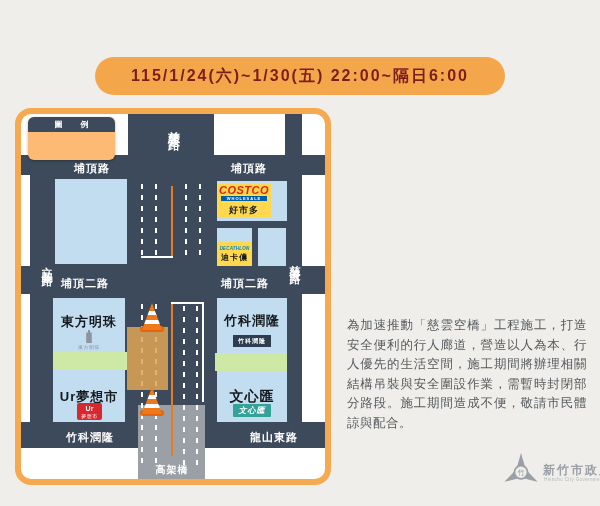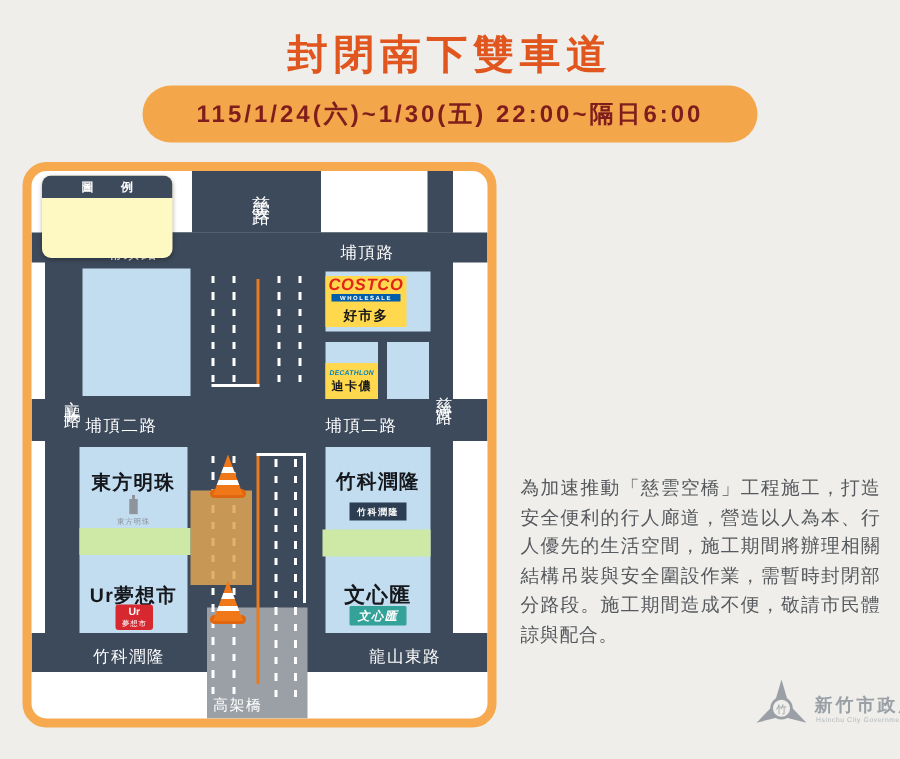--- a/index.html
+++ b/index.html
@@ -31,43 +31,43 @@
   .lane-dash {
     position:absolute; width:2px;
     background:repeating-linear-gradient(to bottom,#ffffff 0 5px,rgba(255,255,255,0) 5px 11px);
   }
   .lane-white { position:absolute; background:#ffffff; }
   .lane-orange { position:absolute; width:2px; background:#e87a20; }
   .closure-zone { position:absolute; background:rgba(223,165,85,.85); }
   .viaduct { position:absolute; background:#9ba0a6; }
 
   .rlabel {
-    position:absolute; color:#ffffff; font-weight:normal; font-size:11px;
-    letter-spacing:1px; white-space:nowrap;
+    position:absolute; color:#ffffff; font-weight:bold; font-size:11px;
+    letter-spacing:1px; text-align:center; white-space:nowrap;
   }
   .rlabel.vert { writing-mode:vertical-rl; letter-spacing:4px; }
 
   .bname {
     position:absolute; color:#15181c; font-weight:bold; font-size:13px;
     letter-spacing:1px; text-align:center; white-space:nowrap;
   }
 
   
   .cone { position:absolute; width:26px; height:30px; }
   .cone-base { position:absolute; bottom:0; left:1px; width:24px; height:6px; background:#e0660f; border-radius:3px; }
   .cone-body {
     position:absolute; bottom:2px; left:3px; width:20px; height:27px;
     clip-path:polygon(50% 0%, 100% 100%, 0% 100%);
     background:linear-gradient(to bottom,#f07818 0 30%,#ffffff 30% 45%,#f07818 45% 62%,#ffffff 62% 76%,#f07818 76% 100%);
   }
 
   
   .legend {
-    position:absolute; left:7px; top:3px; width:87px; height:55px;
-    background:#fef9c3; border-radius:6px; box-shadow:0 1px 3px rgba(0,0,0,.3); overflow:hidden;
+    position:absolute; left:7px; top:3px; width:87px; height:43px;
+    background:#fdba74; border-radius:6px; box-shadow:0 1px 3px rgba(0,0,0,.3); overflow:hidden;
   }
   .legend-head {
     height:15px; background:#3d4a5b; color:#fff; font-size:8px; font-weight:bold;
     display:flex; align-items:center; justify-content:center; letter-spacing:8px; text-indent:8px;
   }
   .legend-body { display:flex; align-items:center; padding:2px 4px; gap:2px; }
   .legend-cone-wrap { position:relative; width:16px; height:20px; }
   .legend-cone-wrap .cone { transform:scale(.6); transform-origin:top left; left:0; top:2px; }
   .legend-item { font-size:8.5px; font-weight:bold; color:#2f3b49; letter-spacing:.5px; white-space:nowrap; }
 
@@ -120,21 +120,20 @@
   .gov { position:absolute; left:503px; top:449px; width:92px; height:48px; }
   .gov-emblem { position:absolute; left:0; top:0; }
   .gov-name { position:absolute; left:40px; top:13px; font-size:12px; font-weight:bold; color:#9aa0a6; letter-spacing:2px; white-space:nowrap; }
   .gov-name-en { position:absolute; left:41px; top:28px; font-size:4.5px; color:#b1b6ba; letter-spacing:.4px; white-space:nowrap; }
 </style>
 </head>
 <body>
 
 <div class="page">
 
-  <div class="main-title">封閉南下雙車道</div>
   <div class="schedule-pill">115/1/24(六)~1/30(五)  22:00~隔日6:00</div>
 
   <div class="map">
 
     <div class="road" style="left:9px;top:41px;width:272px;height:293px;"></div>
     <div class="road" style="left:0;top:41px;width:304px;height:20px;"></div>
     <div class="road" style="left:0;top:152px;width:304px;height:28px;"></div>
     <div class="road" style="left:0;top:308px;width:304px;height:26px;"></div>
     <div class="road" style="left:107px;top:0;width:86px;height:41px;"></div>
     <div class="road" style="left:264px;top:0;width:17px;height:41px;"></div>

